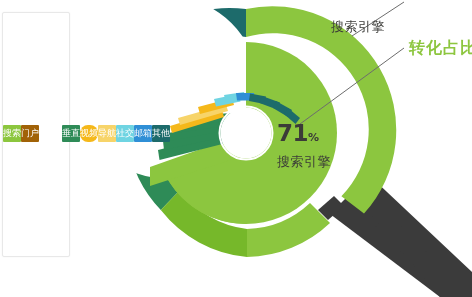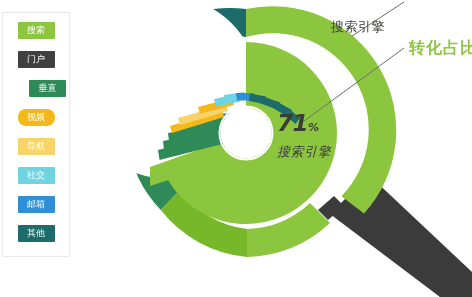--- a/index.html
+++ b/index.html
@@ -39,21 +39,21 @@
   }
   #legend-list {
     position: absolute;
     left: 0; top: 0;
     width: 100%;
     height: 100%;
     padding: 9px 0 0 0;
     margin: 0;
     box-sizing: border-box;
     display: flex;
-    flex-direction: column;
+    flex-direction: row;
     align-items: center;
     justify-content: flex-start;
   }
   .legend-item {
     width: 37px;
     height: 17px;
     margin-bottom: 12px;
     display: flex;
     align-items: center;
     justify-content: center;
@@ -99,23 +99,22 @@
     margin-top: 10px;
     letter-spacing: 0.5px;
   }
   #label-55 {
     left: 331px;
     top: 10px;
     text-align: left;
   }
   #label-71 {
     left: 277px;
-    top: 112px;
+    top: 122px;
     text-align: left;
-    font-style: italic;
   }
   #annotation-callout {
     position: absolute;
     left: 409px;
     top: 38px;
     font-size: 16px;
     font-weight: bold;
     color: #8dc63f;
     white-space: nowrap;
     letter-spacing: 1px;
@@ -235,21 +234,21 @@
         <line x1="352" y1="36" x2="404" y2="2"></line>
         <line x1="300" y1="124" x2="404" y2="48"></line>
       </g>
 
     </g>
   </svg>
 
   <div id="legend-panel">
     <div id="legend-list">
       <div class="legend-item" style="background-color: rgb(140, 198, 62);">搜索</div>
-      <div class="legend-item" style="background-color: #404040;">门户</div>
+      <div class="legend-item" style="background-color: #a16207;">门户</div>
       <div class="legend-item" style="background-color: rgb(46, 139, 87); margin-left: 23px;">垂直</div>
       <div class="legend-item" style="background-color: rgb(245, 184, 26); border-radius: 8px;">视频</div>
       <div class="legend-item" style="background-color: rgb(247, 212, 105);">导航</div>
       <div class="legend-item" style="background-color: rgb(111, 212, 226); text-align: right;">社交</div>
       <div class="legend-item" style="background-color: rgb(47, 143, 214);">邮箱</div>
       <div class="legend-item" style="background-color: rgb(29, 107, 107);">其他</div>
     </div>
   </div>
 
   <div class="pct-label" id="label-55">

